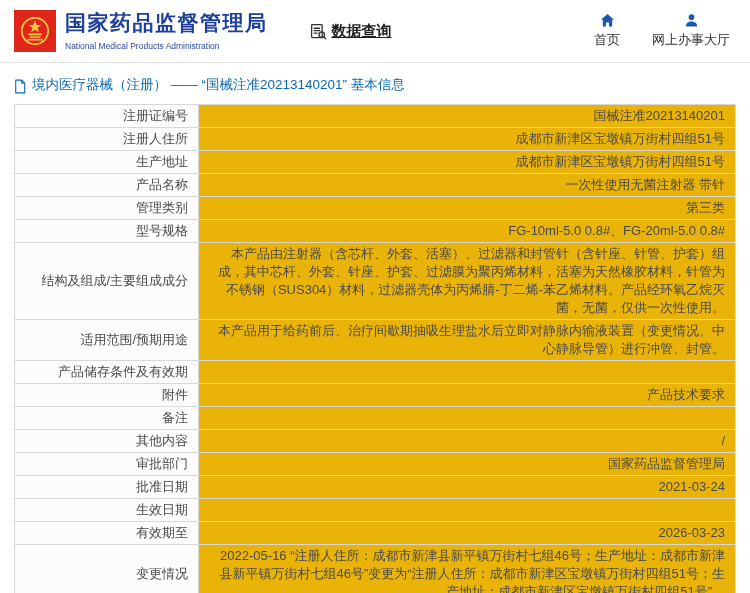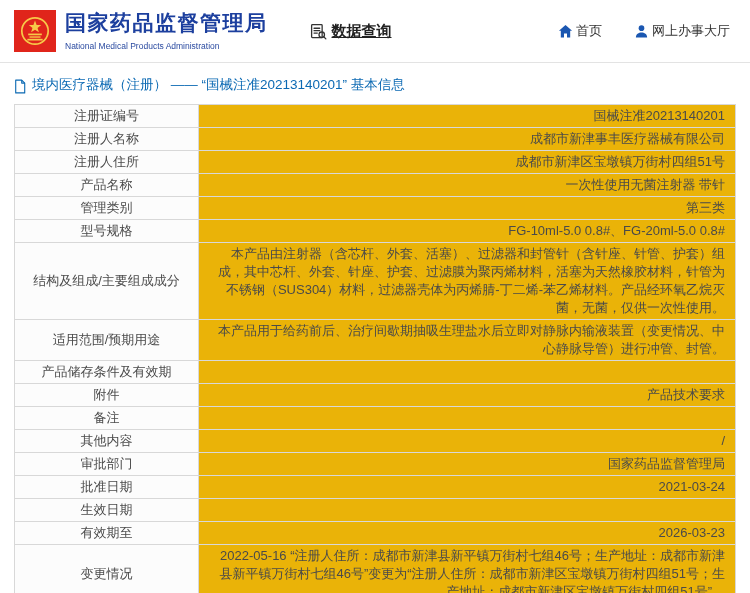--- a/index.html
+++ b/index.html
@@ -24,42 +24,42 @@
     color:#1c3f9e; font-size:21px; font-weight:bold; letter-spacing:1.5px;
     line-height:1.1; white-space:nowrap;
   }
   .title-en { color:#2a4aa0; font-size:8.5px; margin-top:6px; white-space:nowrap; }
   .data-query {
     display:flex; align-items:center; gap:5px; margin-left:42px;
     font-size:15px; font-weight:bold; color:#222; cursor:pointer;text-decoration:underline;
   }
   .top-nav { margin-left:auto; display:flex; gap:32px; padding-right:4px; }
   .top-nav-item {
-    display:flex; flex-direction:row; align-items:center; gap:3px;
+    display:flex; flex-direction:column; align-items:center; gap:3px;
     font-size:13px; color:#333; text-decoration:none; cursor:pointer; white-space:nowrap;
   }
   .divider { height:1px; background:#e3e3e3; }
   
   .breadcrumb {
     display:flex; align-items:flex-end; gap:6px;
     padding:13px 14px 10px 14px;
     color:#0b69b3; font-size:13.5px;
   }
   
   table.info {
     border-collapse:collapse; table-layout:fixed;
     margin:0 14px; width:722px;
   }
   table.info td {
     border:1px solid #d8d8d8;
     font-size:13px; line-height:18px;
     padding:2px 10px; vertical-align:middle;
     color:#4a4a4a; word-break:break-all;
   }
-  td.lbl { text-align:center; background:#fcfcfc; }
+  td.lbl { text-align:right; background:#fcfcfc; }
   td.val { text-align:right; background:#eab308; }
   .icon-wrap { display:inline-flex; align-items:center; justify-content:center; }
 </style>
 </head>
 <body>
 
 <div class="header">
   <div class="logo-group">
     <div class="emblem">
       <svg viewBox="0 0 40 40" width="34" height="34" aria-hidden="true">
@@ -133,28 +133,28 @@
   <colgroup>
       <col style="width:184px">
       <col>
     </colgroup>
   <tbody>
     <tr>
         <td class="lbl">注册证编号</td>
         <td class="val">国械注准20213140201</td>
       </tr>
     <tr>
-        <td class="lbl">注册人名称</td>
-        <td class="val">成都市新津事丰医疗器械有限公司</td>
-      </tr>
-    <tr>
         <td class="lbl">注册人住所</td>
         <td class="val">成都市新津区宝墩镇万街村四组51号</td>
       </tr>
     <tr>
+        <td class="lbl">生产地址</td>
+        <td class="val">成都市新津区宝墩镇万街村四组51号</td>
+      </tr>
+    <tr>
         <td class="lbl">产品名称</td>
         <td class="val">一次性使用无菌注射器 带针</td>
       </tr>
     <tr>
         <td class="lbl">管理类别</td>
         <td class="val">第三类</td>
       </tr>
     <tr>
         <td class="lbl">型号规格</td>
         <td class="val">FG-10ml-5.0 0.8#、FG-20ml-5.0 0.8#</td>

